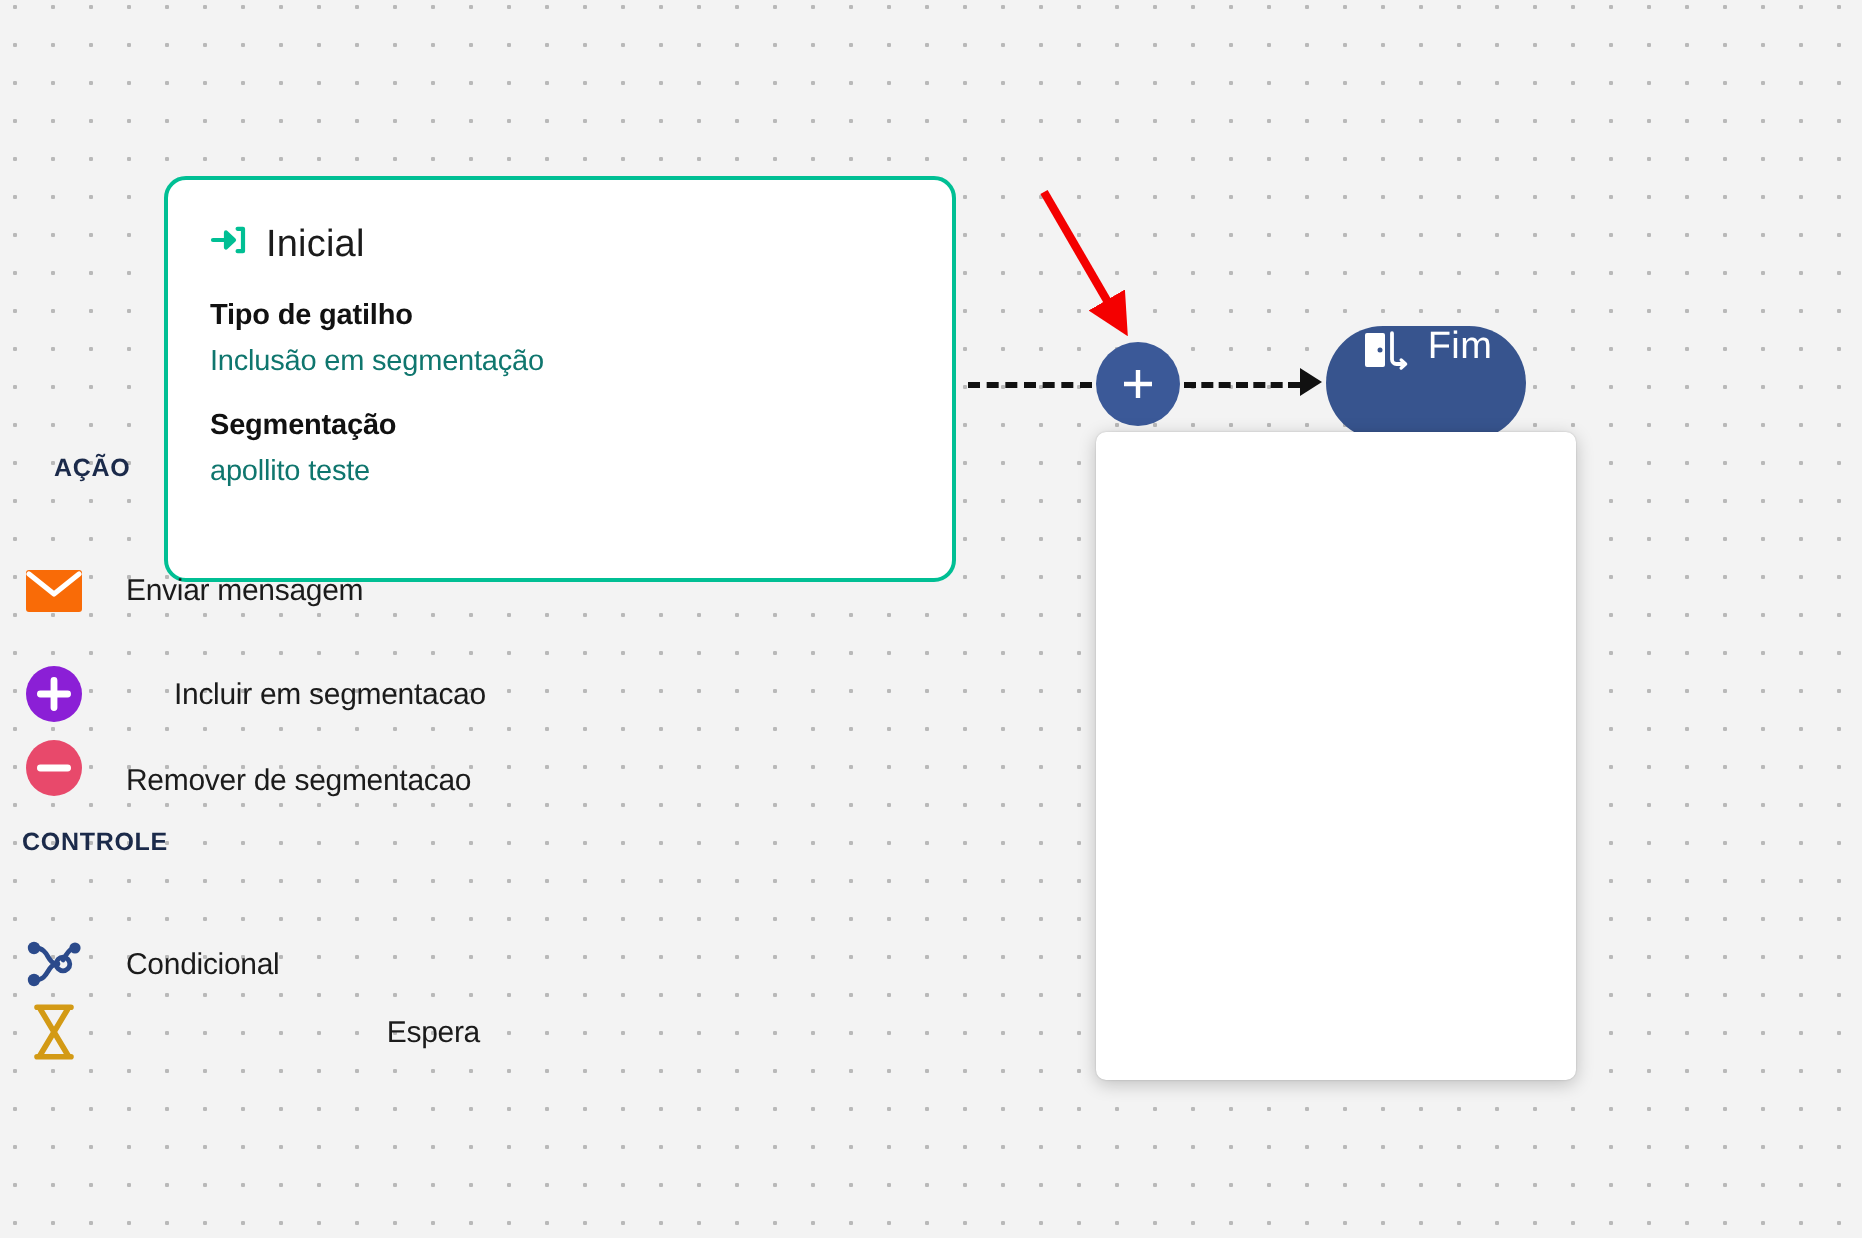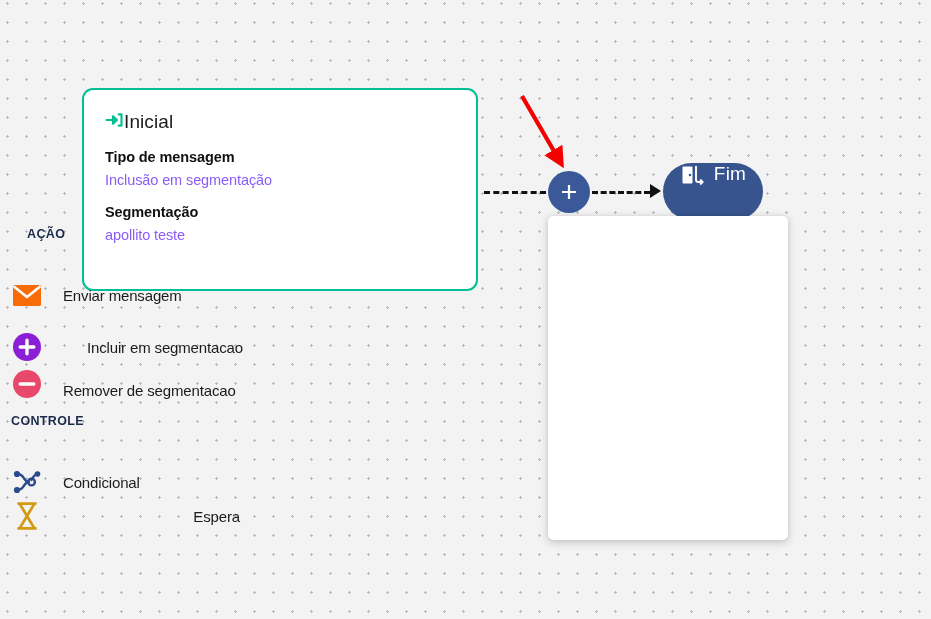--- a/index.html
+++ b/index.html
@@ -22,34 +22,35 @@
     position: absolute;
     left: 82px; top: 88px;
     width: 396px; height: 203px;
     background: #ffffff;
     border: 2px solid #00bf94;
     border-radius: 11px;
     box-sizing: border-box;
   }
   .card-head {
     display: flex; align-items: center;
+    gap: 9px;
     margin: 20px 0 0 20px;
   }
   .card-title {
     font-size: 19px;
     color: #1b1b1b;
     letter-spacing: .1px;
   }
   .card-body { margin: 15px 0 0 21px; }
   .field-label {
     font-size: 14.5px; font-weight: bold; color: #111111;
     letter-spacing: -.1px;
   }
   .field-value {
-    font-size: 14.5px; color: #8b5cf6; margin-top: 7px;
+    font-size: 14.5px; color: #0f766e; margin-top: 7px;
     letter-spacing: -.1px;
   }
   .field-group-2 { margin-top: 16px; }
 
   
   .dash-line {
     position: absolute;
     height: 0; border-top: 3px dashed #111111;
   }
   .dash-a { left: 484px; top: 191px; width: 62px; }
@@ -139,21 +140,21 @@
       <span class="card-icon">
         <svg width="20" height="20" viewBox="0 0 20 20">
           <path d="M2.5 10 h9.5 M9 6.2 L13 10 L9 13.8 Z" fill="#00bf94" stroke="#00bf94" stroke-width="2.1" stroke-linejoin="round" stroke-linecap="round"></path>
           <path d="M14.8 4.4 h2.7 v11.2 h-2.7" fill="none" stroke="#00bf94" stroke-width="2.1" stroke-linecap="round" stroke-linejoin="round"></path>
         </svg>
       </span>
       <span class="card-title">Inicial</span>
     </div>
     <div class="card-body">
       <div>
-        <div class="field-label">Tipo de mensagem</div>
+        <div class="field-label">Tipo de gatilho</div>
         <div class="field-value">Inclusão em segmentação</div>
       </div>
       <div class="field-group-2">
         <div class="field-label">Segmentação</div>
         <div class="field-value">apollito teste</div>
       </div>
     </div>
   </div>
 
   <div class="dash-line dash-a"></div>

